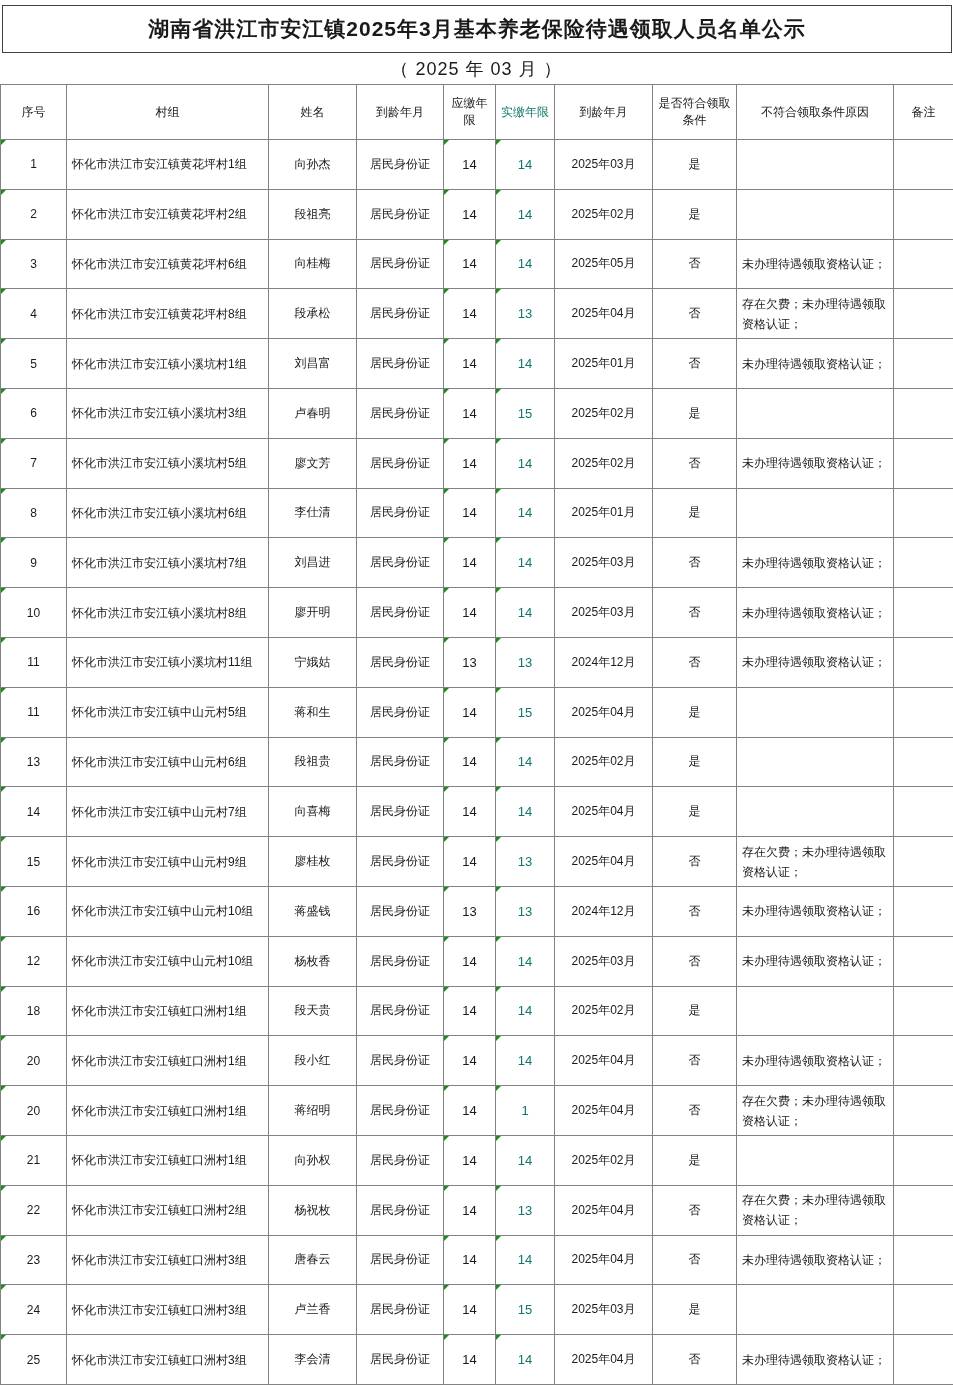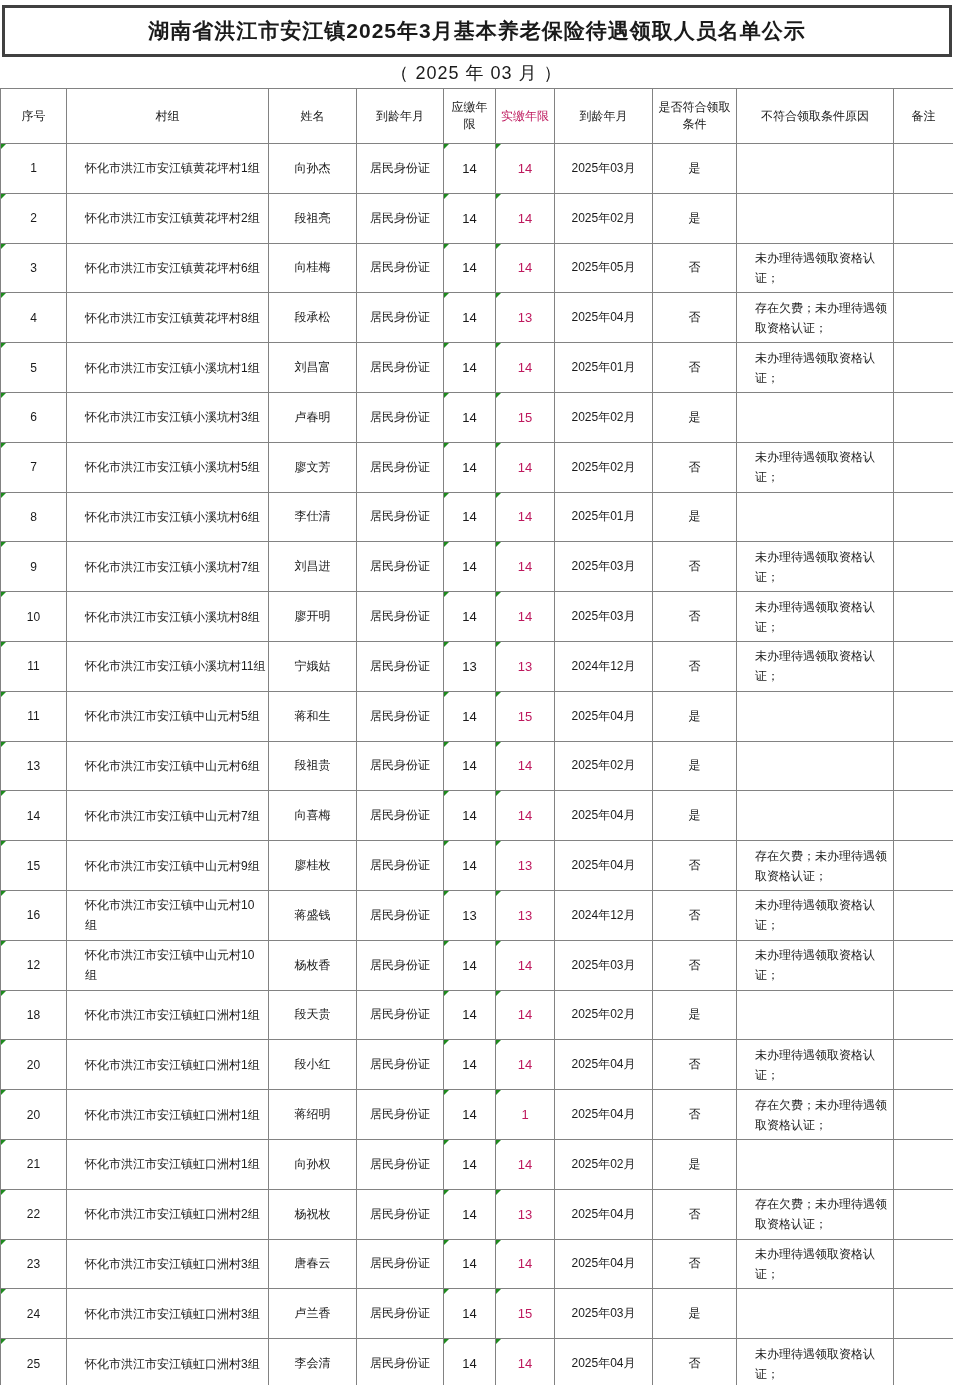--- a/index.html
+++ b/index.html
@@ -3,40 +3,40 @@
 <meta charset="utf-8">
 <style>
   html, body { margin: 0; padding: 0; background: #ffffff; }
   .page {
     width: 953px; height: 1385px; background: #ffffff; overflow: hidden;
     font-family: "Liberation Sans", "DejaVu Sans", sans-serif; color: #1a1a1a;
     position: relative; box-sizing: border-box;
   }
   .title-box {
     margin: 5px 1px 0 2px; height: 46px;
-    border: 3px solid #404040;
+    border: 1px solid #404040;
     display: flex; align-items: center; justify-content: center;
   }
   .title-text { font-size: 21px; font-weight: bold; letter-spacing: 1px; white-space: nowrap; }
   .subtitle-row {
     height: 31px; display: flex; align-items: center; justify-content: center;
     font-size: 18px; letter-spacing: 1px;
   }
   table.main { border-collapse: collapse; table-layout: fixed; width: 953px; }
   th, td {
     border: 1px solid #828282; font-weight: normal;
     font-size: 12px; overflow: hidden; box-sizing: border-box; padding: 0;
   }
   thead tr { height: 55px; margin-left: 28px; }
   tbody tr { height: 49.8px; }
   th { text-align: center; line-height: 17px; padding: 0 2px; }
   td.center { text-align: center; }
-  td.left { text-align: left; padding: 0 2px 0 18px; line-height: 20px; }
+  td.left { text-align: left; padding: 0 2px 0 5px; line-height: 20px; }
   td.num { font-size: 13px; }
-  .muted { color: #be185d; }
+  .muted { color: #0f766e; }
   td.tri-cell, th { position: relative; }
   td.tri-cell { position: relative; }
   .tri {
     position: absolute; top: 0; left: 0; width: 0; height: 0; display: block;
     border-top: 5px solid #1e8a1e; border-right: 5px solid transparent;
   }
 </style>
 </head>
 <body>
 

